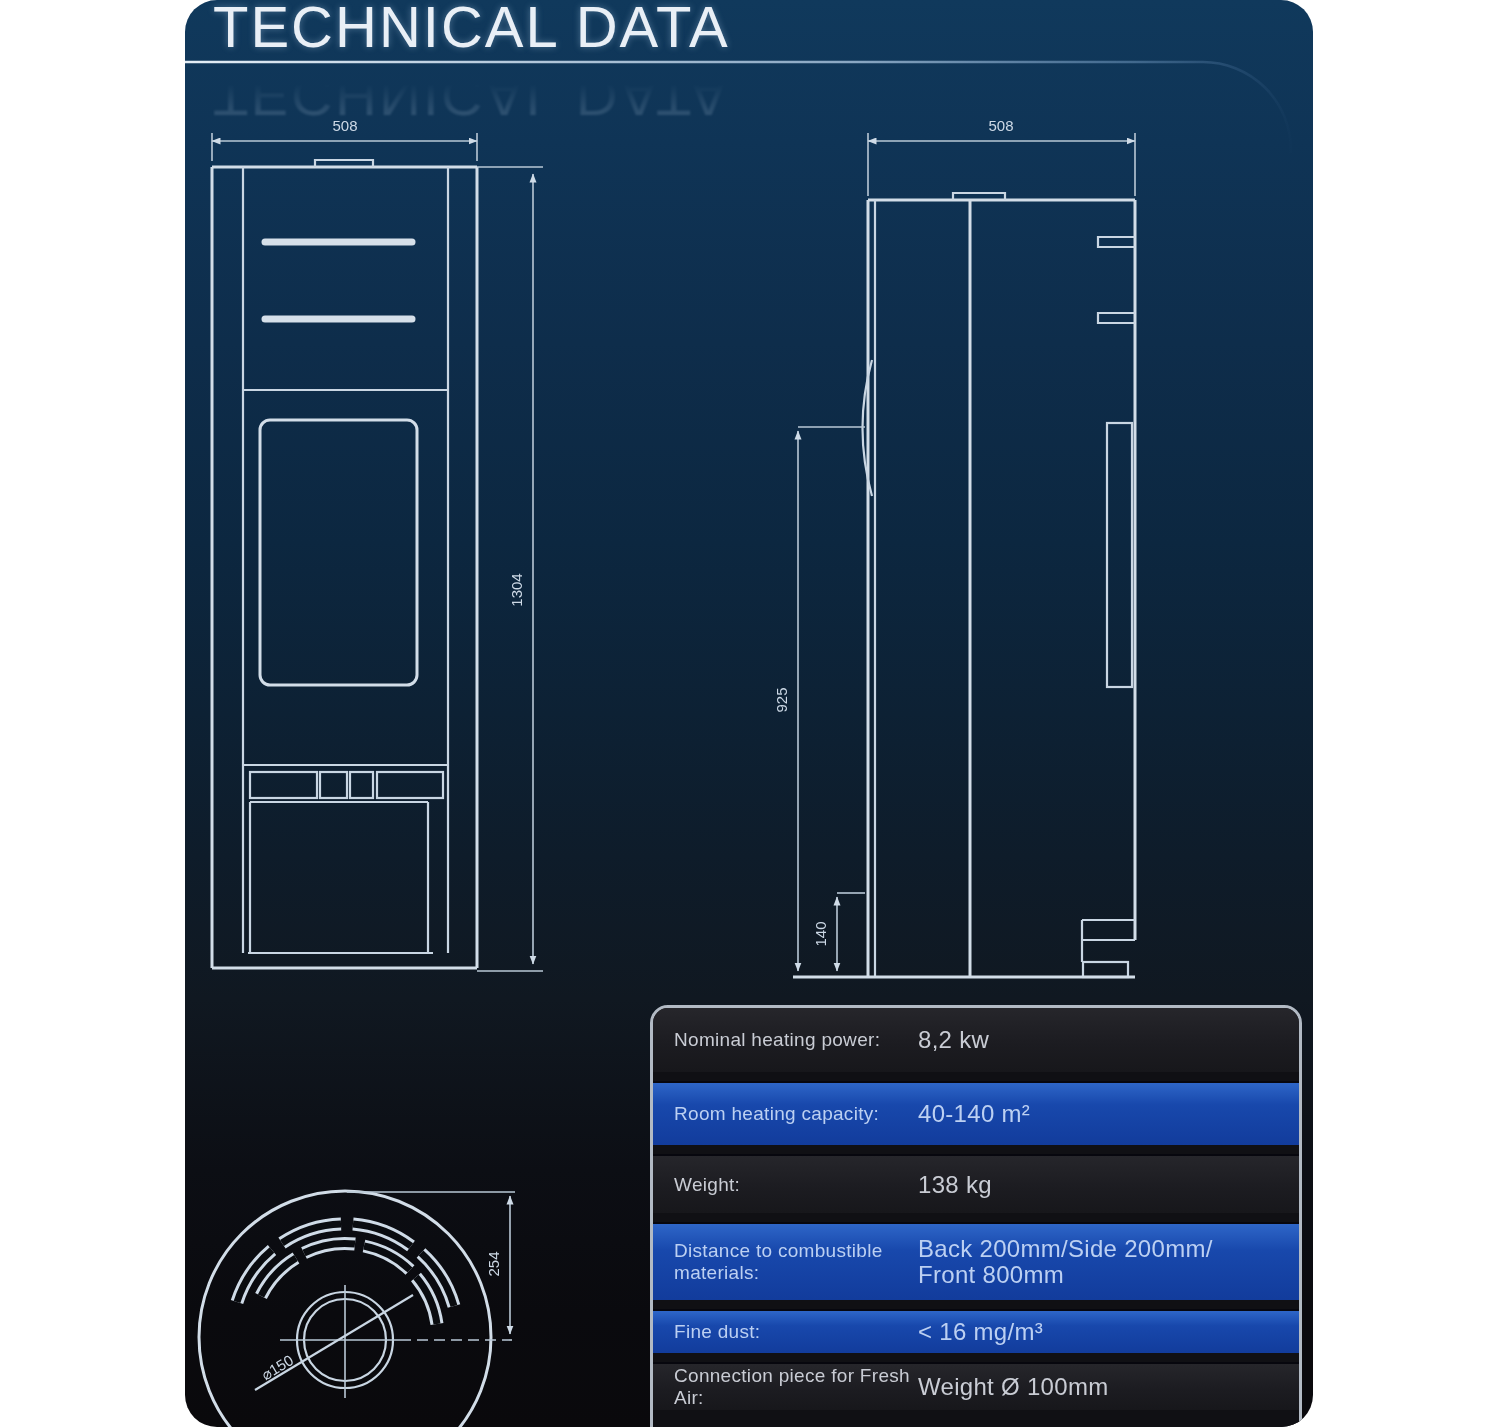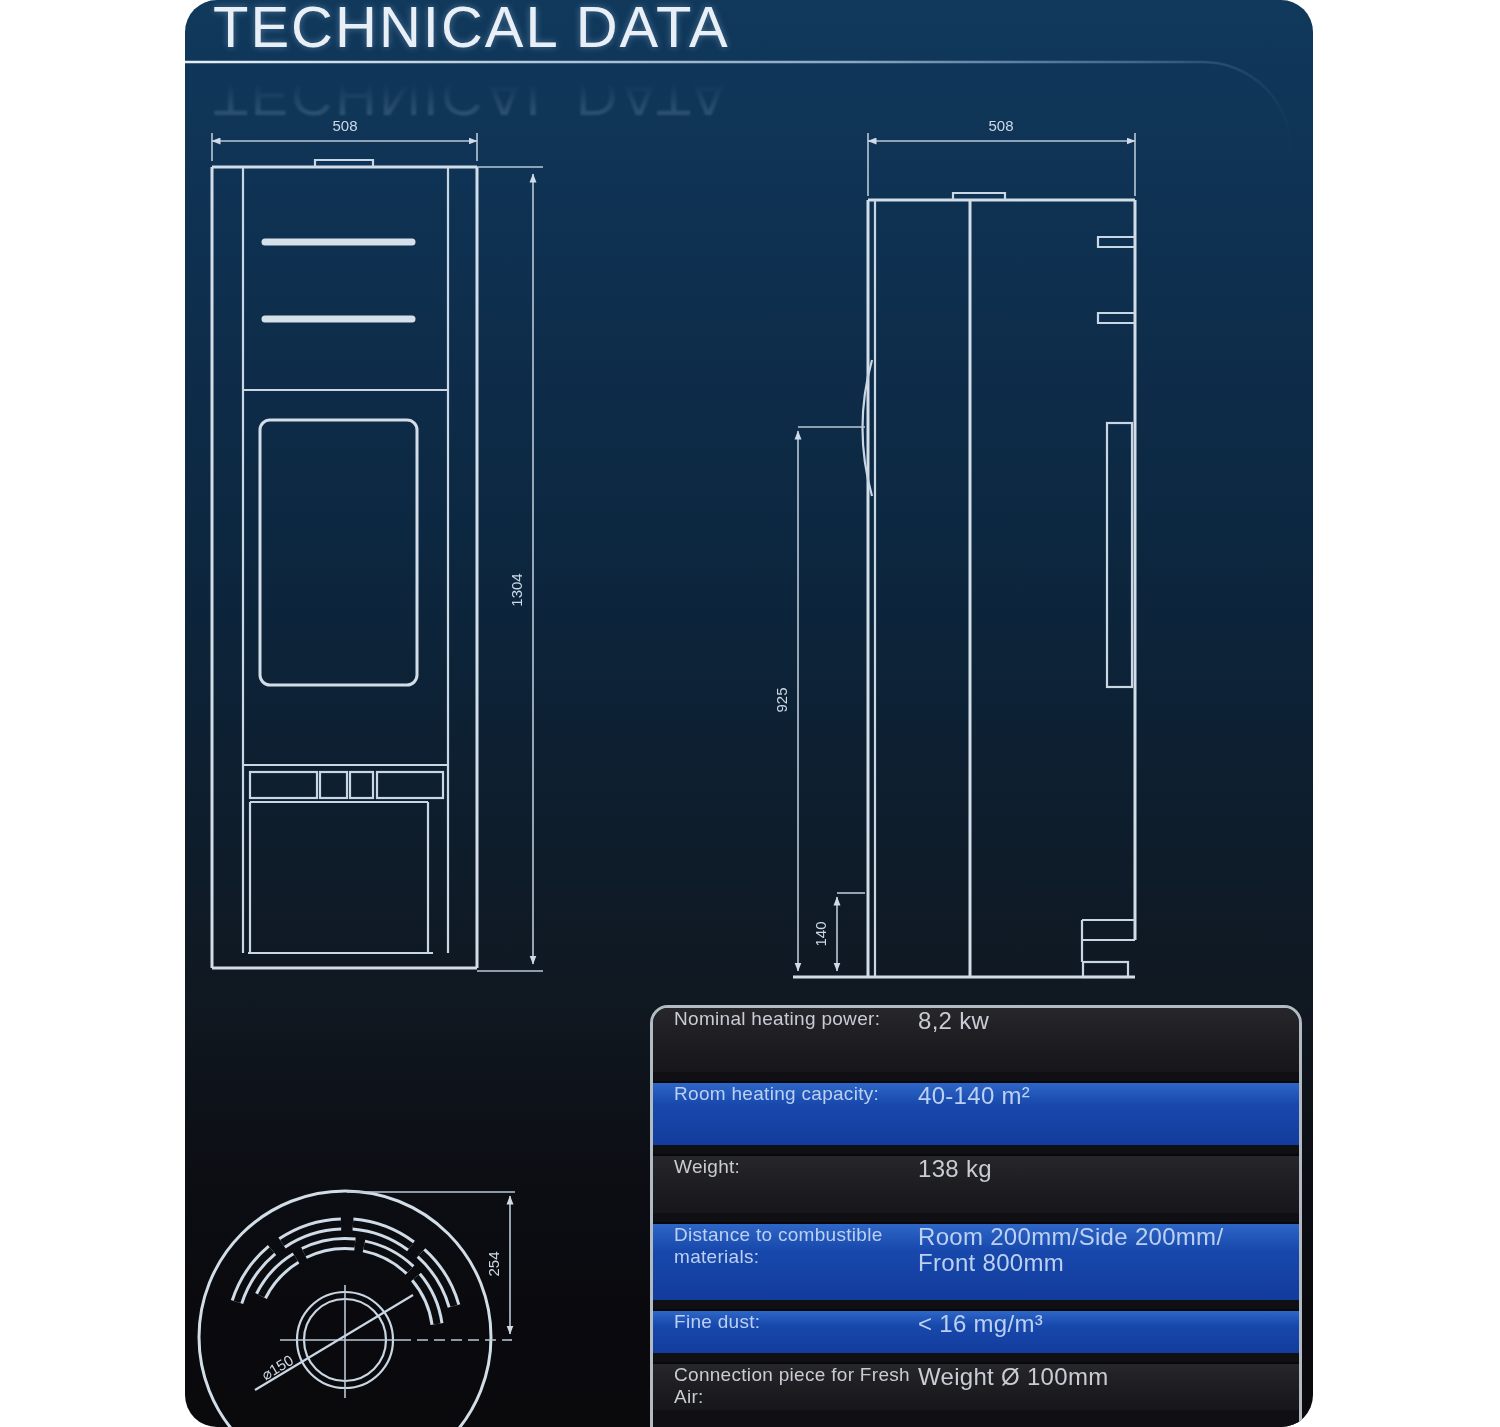--- a/index.html
+++ b/index.html
@@ -36,21 +36,21 @@
   .dim  { stroke:#b9c8d6; stroke-width:1.6; fill:none; }
   .slat { stroke:#d6e0ea; stroke-width:7; stroke-linecap:round; fill:none; }
   .slot { stroke:#cfdbe7; stroke-width:13; fill:none; }
   .slot-hollow { stroke:#0a0c10; stroke-width:7; fill:none; }
 
   .spec-table {
     position:absolute; left:465px; top:1005px; width:652px; height:470px;
     border:3px solid #b2bac4; border-radius:18px;
     background:#101014; overflow:hidden;
   }
-  .spec-row { display:flex; width:100%; }
+  .spec-row { display:flex; align-items:center; width:100%; }
   .spec-row + .spec-row { border-top:2px solid #07070e;margin-top:9px; }
   .spec-row.dark { background:linear-gradient(180deg,#26262b 0%,#1c1c21 55%,#17171b 100%); }
   .spec-row.blue { background:linear-gradient(180deg,#2e66c8 0%,#1848ac 35%,#123c9c 100%); }
   .spec-label { width:265px; padding-left:21px; font-size:19px; letter-spacing:.3px; }
   .spec-value { flex:1; font-size:24px; letter-spacing:.3px; }
   .spec-row.dark .spec-label, .spec-row.dark .spec-value { color:#c9ccd4; }
   .spec-row.blue .spec-label, .spec-row.blue .spec-value { color:#bcd0f2; }
   .spec-value span { display:block; line-height:26px; }
 </style>
 </head>
@@ -200,21 +200,21 @@
     </div>
     <div class="spec-row dark" style="height:59px">
       <div class="spec-label">Weight:</div>
       <div class="spec-value">
           <span>138 kg</span>
         </div>
     </div>
     <div class="spec-row blue" style="height:78px">
       <div class="spec-label">Distance to combustible materials:</div>
       <div class="spec-value">
-        <span>Room 200mm/Side 200mm/</span>
+        <span>Back 200mm/Side 200mm/</span>
         <span>Front 800mm</span>
       </div>
     </div>
     <div class="spec-row blue" style="height:44px">
       <div class="spec-label">Fine dust:</div>
       <div class="spec-value">
           <span>&lt; 16 mg/m³</span>
         </div>
     </div>
     <div class="spec-row dark" style="height:48px">

